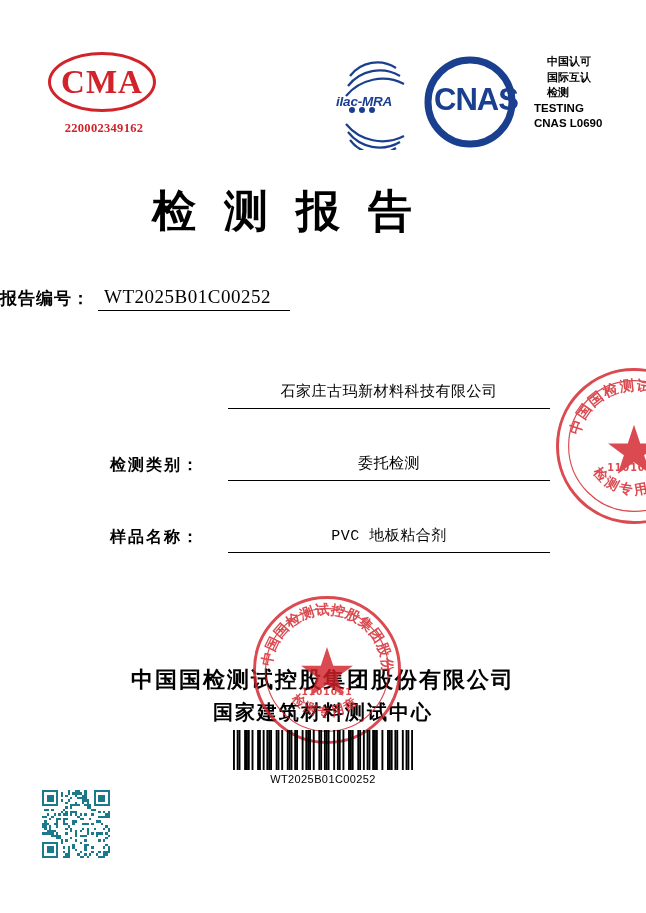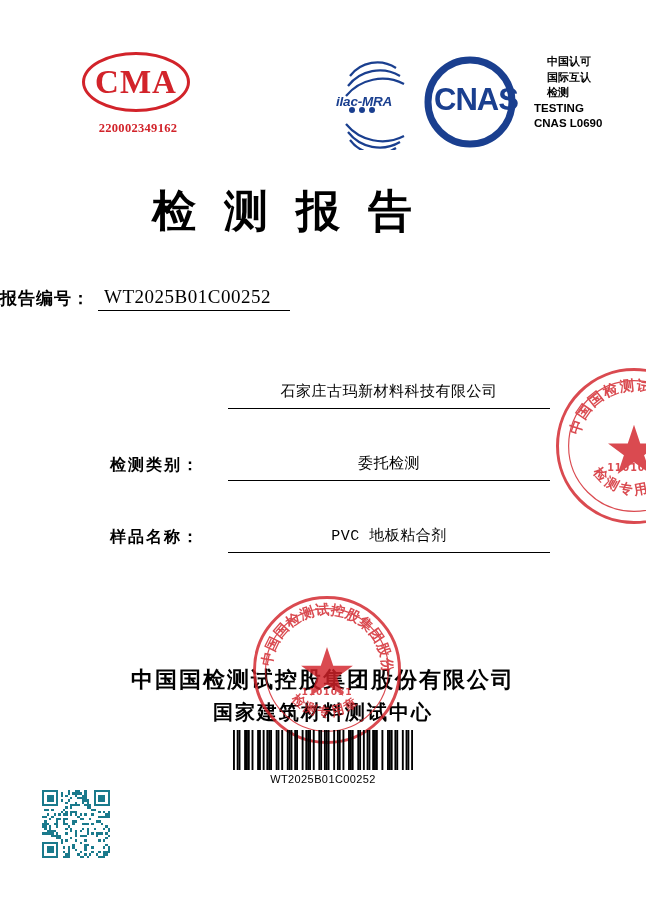--- a/index.html
+++ b/index.html
@@ -19,21 +19,21 @@
   
   .page {
     position: absolute;
     inset: 0;
     background: #fff;
   }
 
   
   .cma-block {
     position: absolute;
-    left: 78px;
+    left: 44px;
     top: 52px;
     width: 120px;
     text-align: center;
   }
   .cma-shape {
     position: relative;
     width: 112px;
     height: 64px;
     margin: 0 auto;
   }

